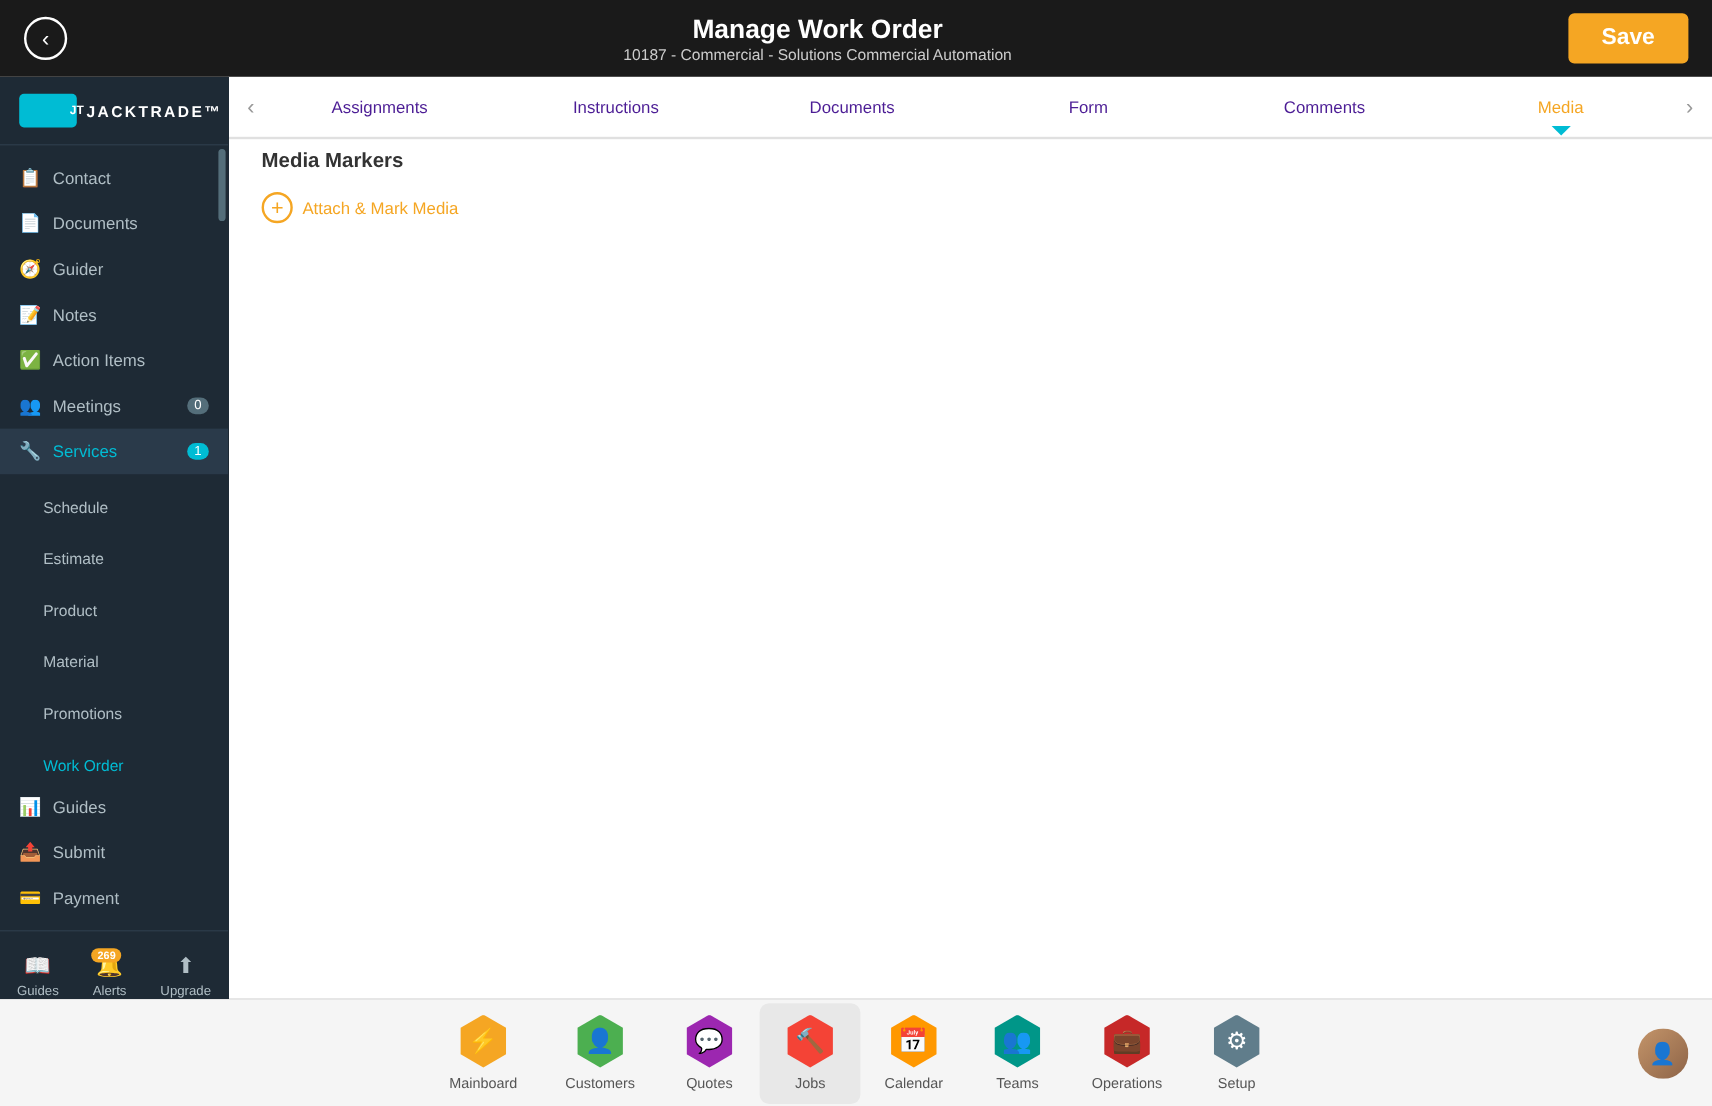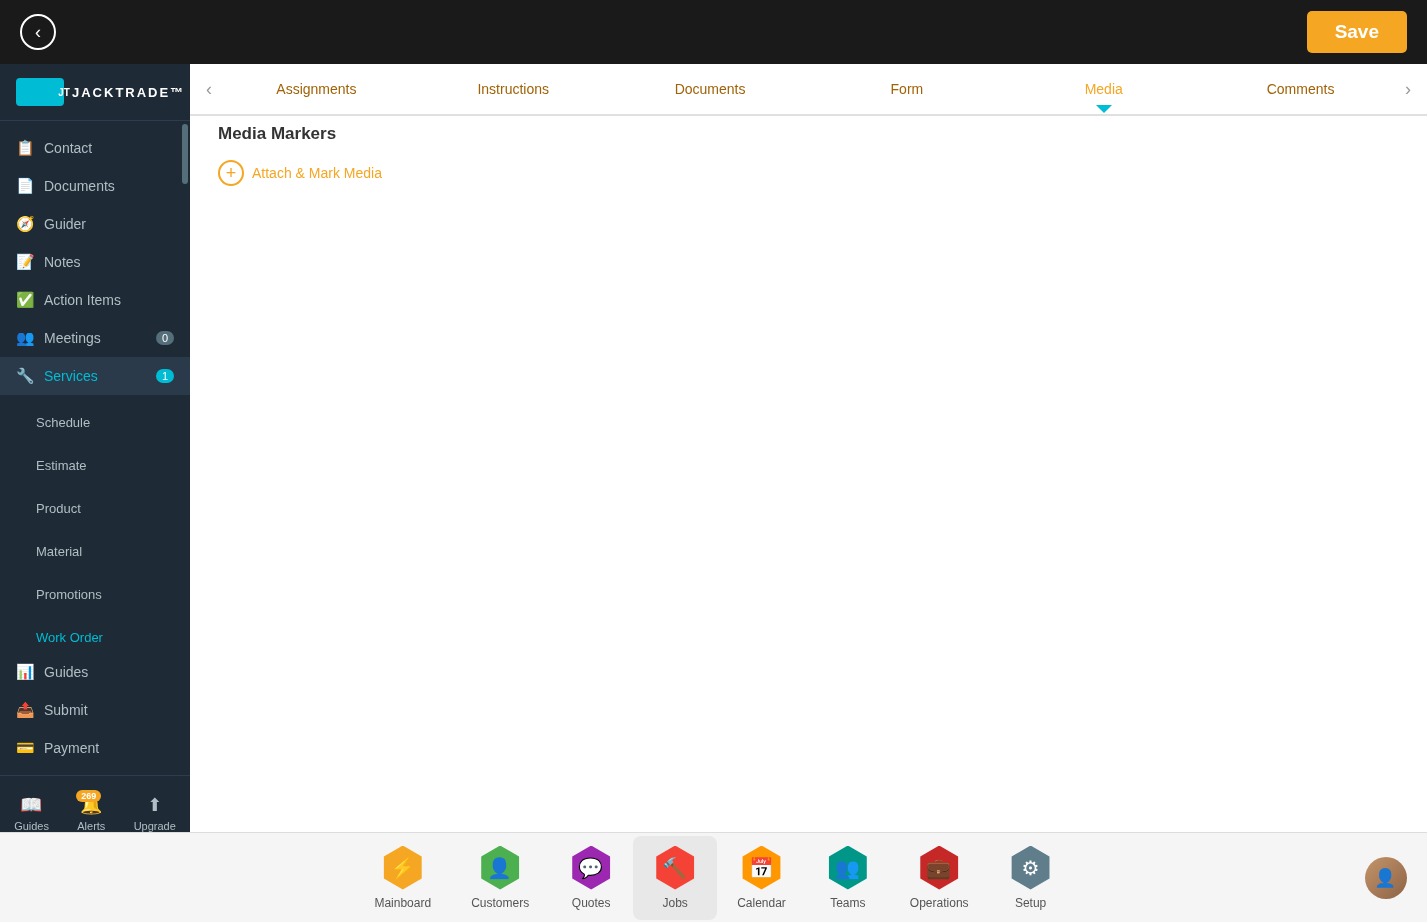--- a/index.html
+++ b/index.html
@@ -210,21 +210,21 @@
       font-size: 18px;
       color: #999;
       cursor: pointer;
       padding: 0 6px;
     }
     .tab-item {
       flex: 1;
       text-align: center;
       padding: 14px 8px;
       font-size: 14px;
-      color: #a16207;
+      color: #4c1d95;
       cursor: pointer;
       position: relative;
     }
     .tab-item.active {
       color: #f5a623;
     }
     .tab-item.active::after {
       content: '';
       position: absolute;
       bottom: -2px;
@@ -331,20 +331,24 @@
       background: linear-gradient(135deg, #c4956a 0%, #8d6347 100%);
       display: flex; align-items: center; justify-content: center;
       font-size: 18px;
     }
   </style>
 </head>
 <body>
 
 <div class="top-header">
   <div class="back-btn">‹</div>
+  <div class="title-block">
+    <div class="main-title">Manage Work Order</div>
+    <div class="sub-title">10187 - Commercial - Solutions Commercial Automation</div>
+  </div>
   <button class="save-btn">Save</button>
 </div>
 
 <div class="main-layout">
 
   <div class="sidebar">
     <div class="sidebar-logo">
       <div class="logo-icon">JT</div>
       <span class="logo-text">JACKTRADE™</span>
     </div>
@@ -459,25 +463,25 @@
       </div>
       <div class="tab-item">
         <span>Instructions</span>
       </div>
       <div class="tab-item">
         <span>Documents</span>
       </div>
       <div class="tab-item">
         <span>Form</span>
       </div>
+      <div class="tab-item">
+        <span>Comments</span>
+      </div>
       <div class="tab-item active">
         <span>Media</span>
-      </div>
-      <div class="tab-item">
-        <span>Comments</span>
       </div>
       <button class="tab-nav-btn">›</button>
     </div>
 
     <div class="content-body">
       <div class="section-title">Media Markers</div>
       <div class="attach-btn">
         <div class="plus-circle">+</div>
         <span>Attach &amp; Mark Media</span>
       </div>

